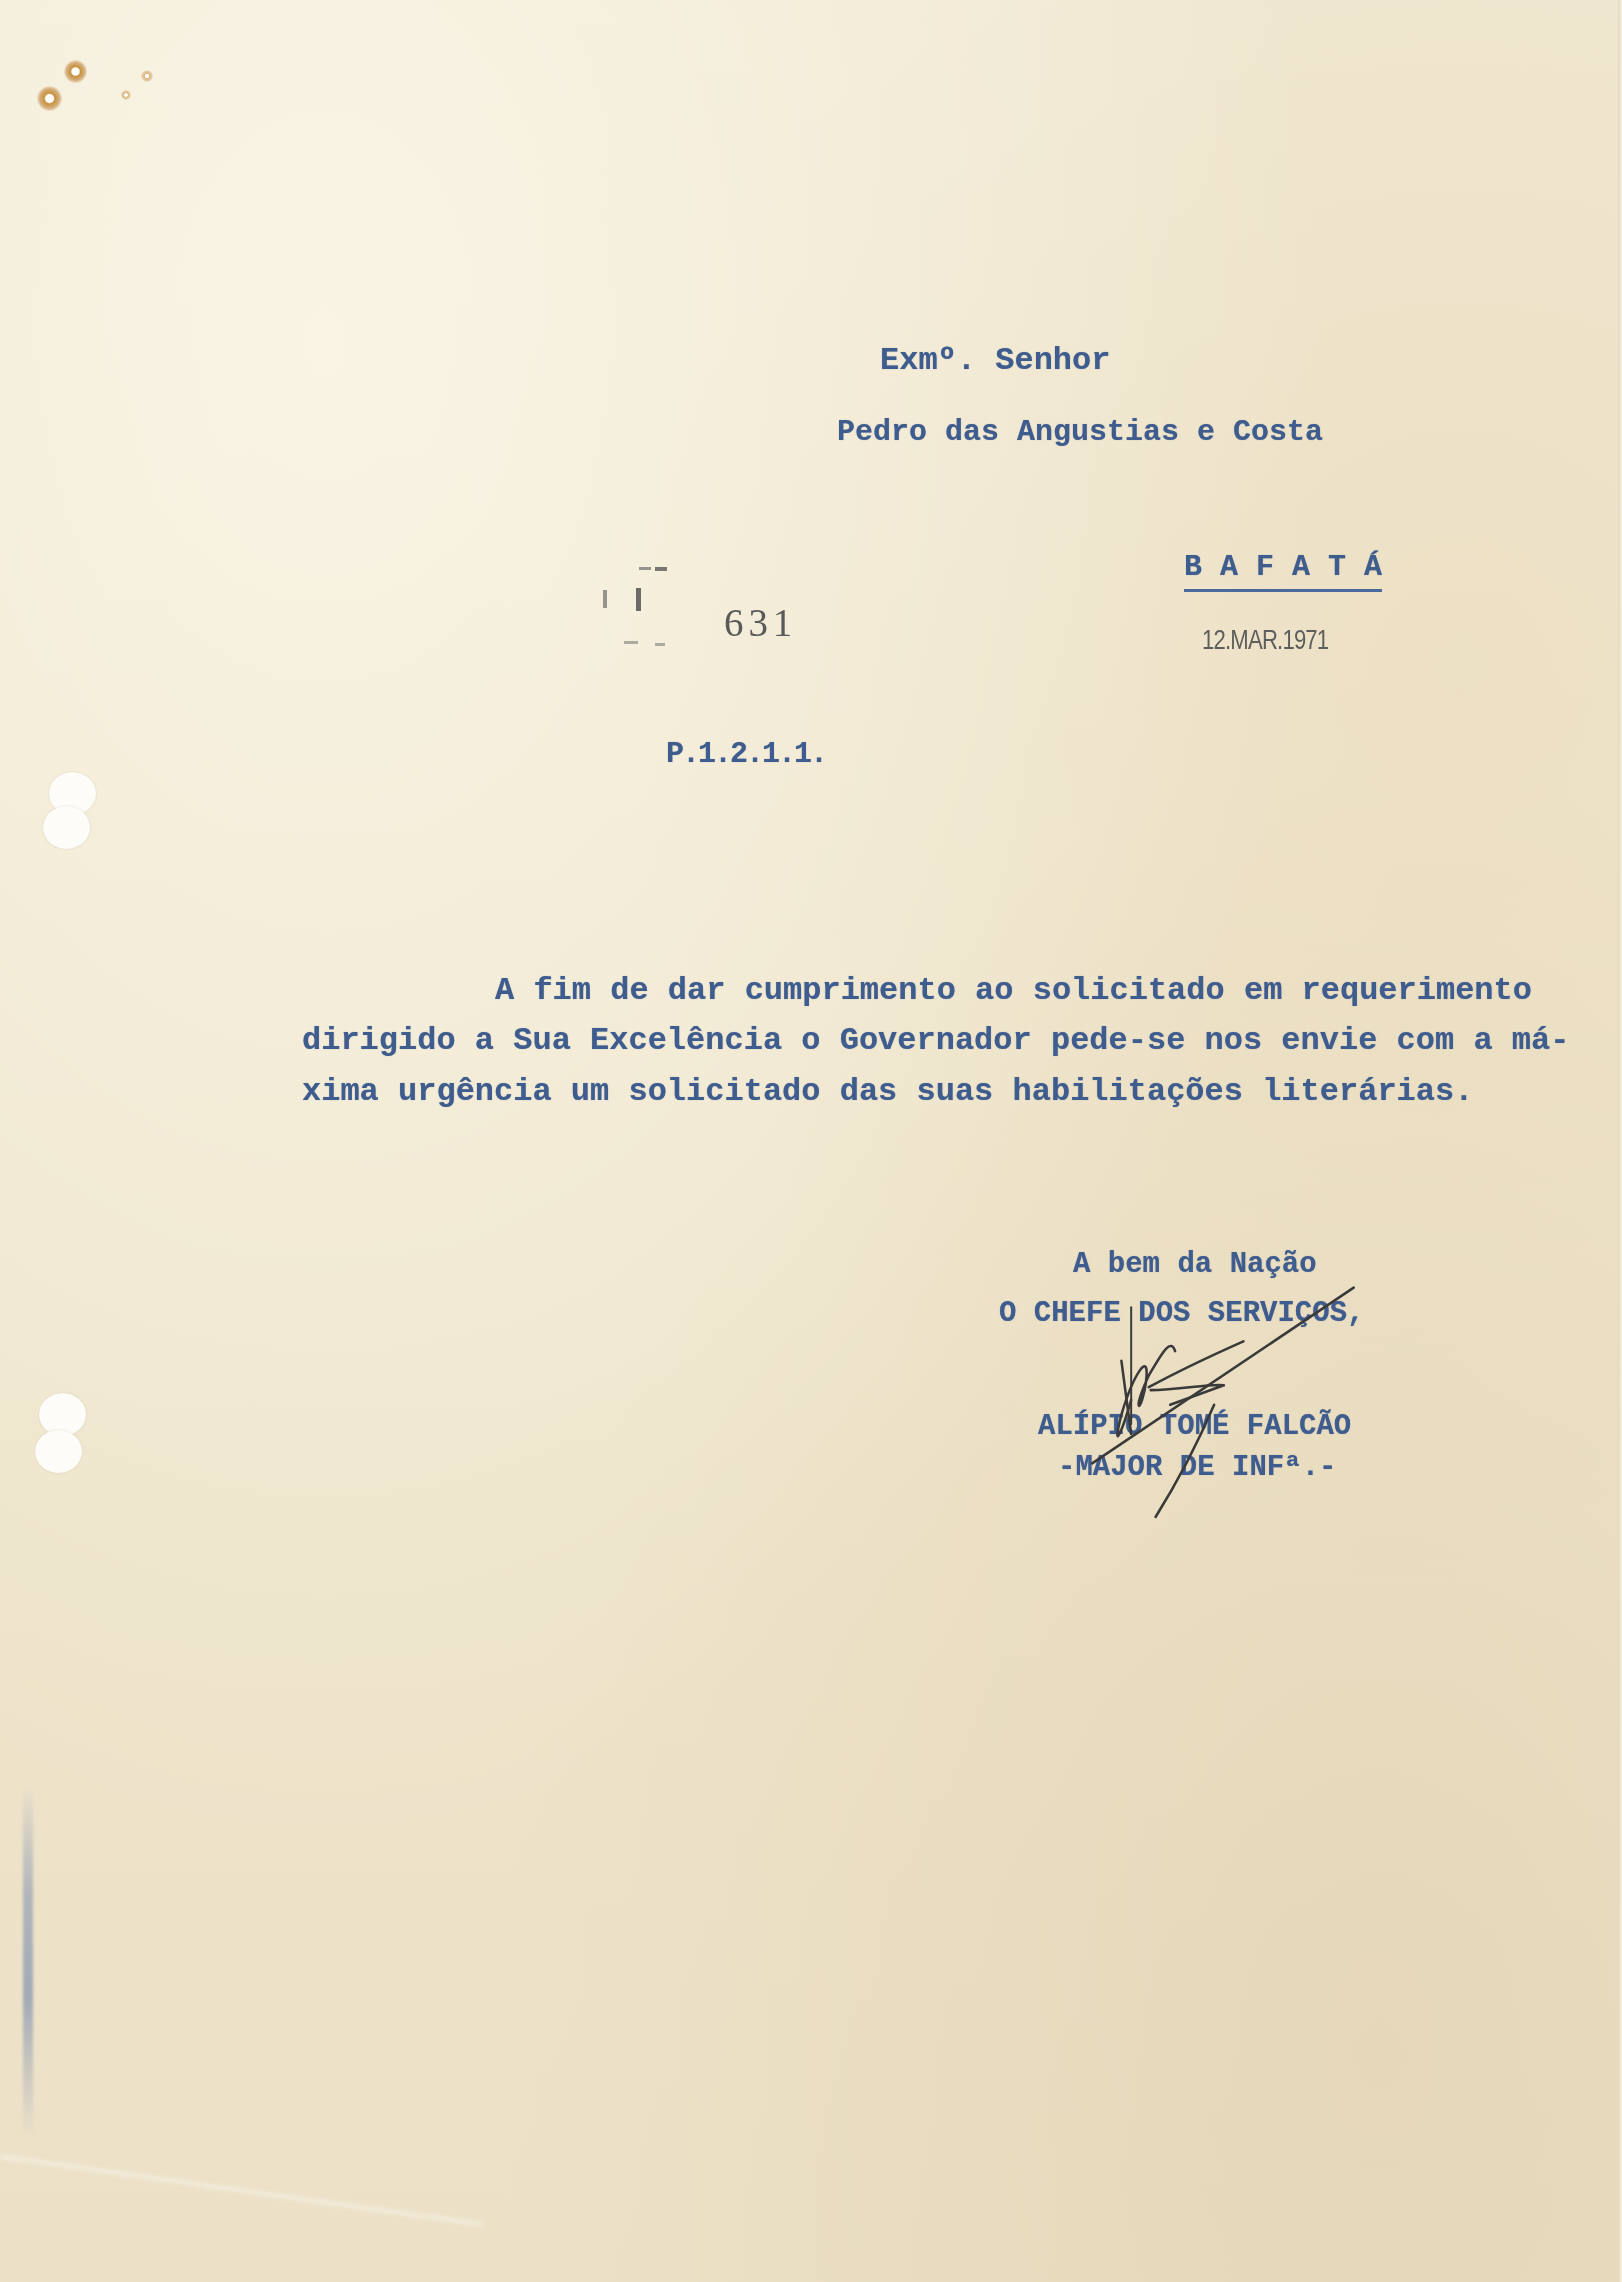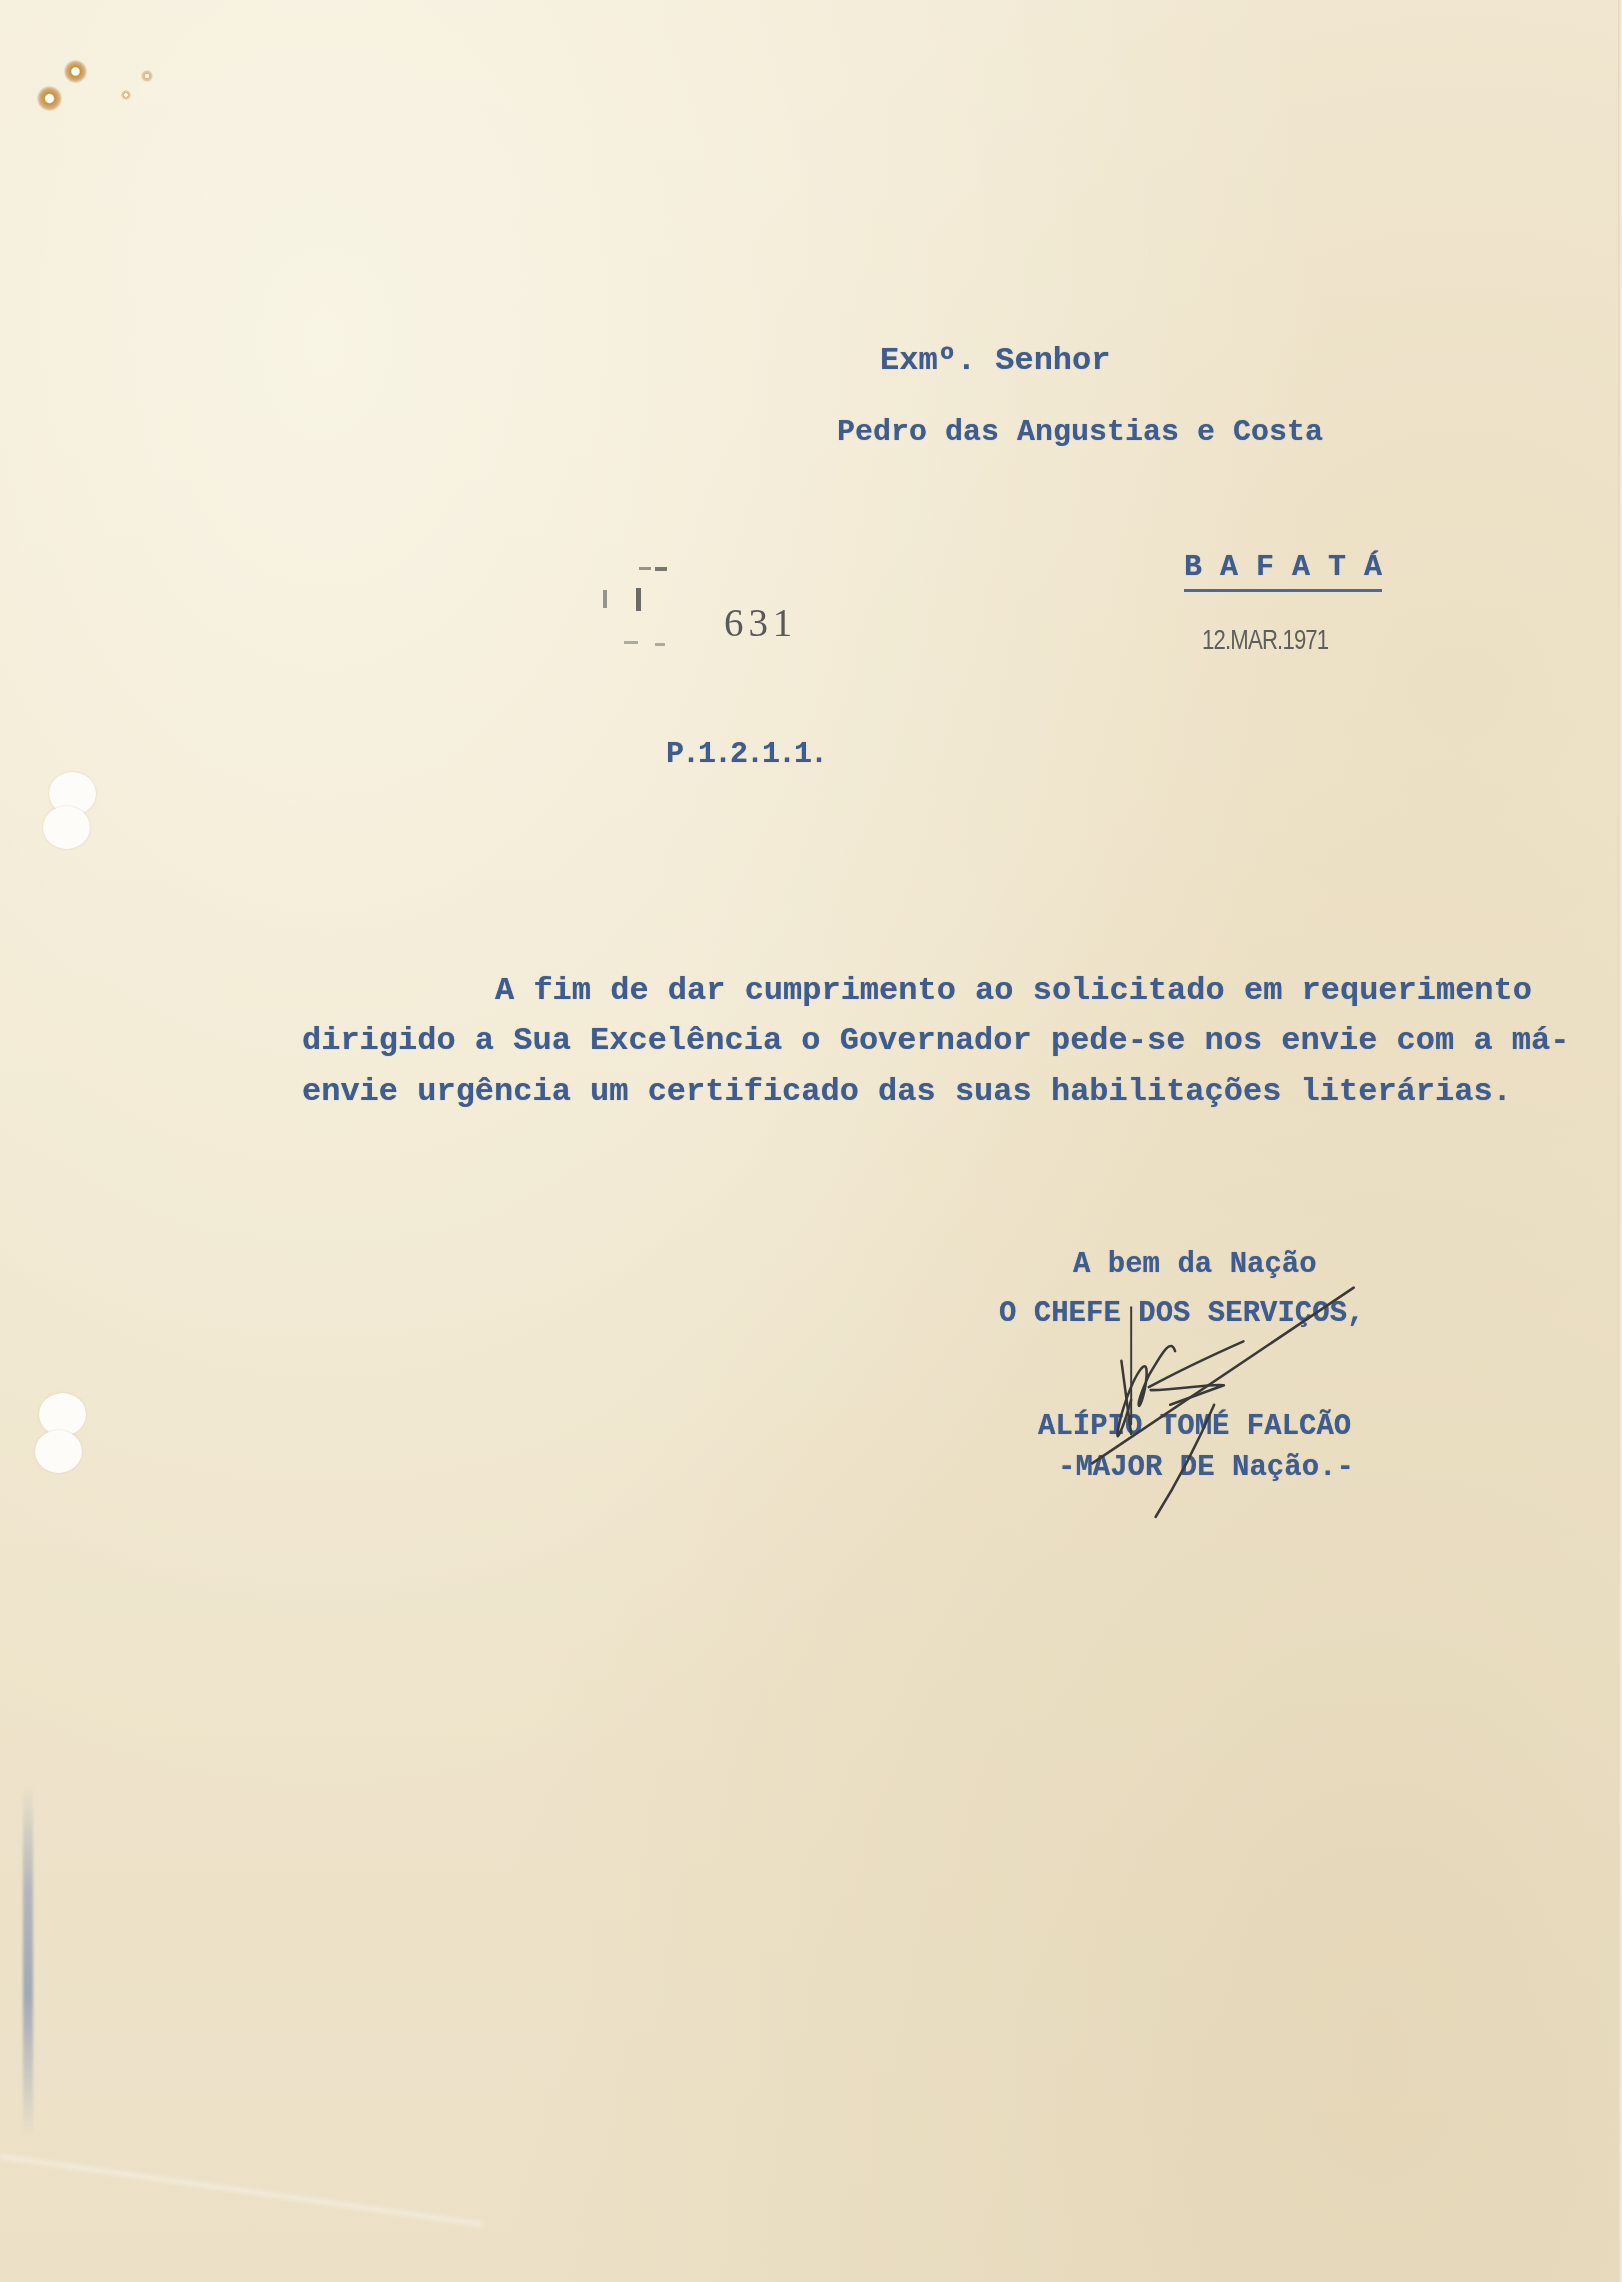--- a/index.html
+++ b/index.html
@@ -87,26 +87,26 @@
   <div style="position:absolute;left:29px;top:80px;width:13.7px;height:2.9px;background:#666;opacity:.5"></div>
   <div style="position:absolute;left:60px;top:82px;width:9.8px;height:2.9px;background:#666;opacity:.5"></div>
 </div>
 <div class="stamp" style="left:724px;top:603px;font-size:39px;letter-spacing:4.9px;font-family:'Liberation Serif',serif;color:#5a5a5a;">631</div>
 <div class="stamp" style="left:1202px;top:627px;font-size:27px;letter-spacing:-1px;transform:scaleX(0.82);transform-origin:left;color:#5e5e5e;">12.MAR.1971</div>
 
 <div class="t" style="left:666px;top:739px;font-size:30px;letter-spacing:-2px;">P.1.2.1.1.</div>
 
 <div class="t" style="left:495px;top:975px;">A fim de dar cumprimento ao solicitado em requerimento</div>
 <div class="t" style="left:302px;top:1025px;">dirigido a Sua Excelência o Governador pede-se nos envie com a má-</div>
-<div class="t" style="left:302px;top:1076px;">envie urgência um certificado das suas habilitações literárias.</div>
+<div class="t" style="left:302px;top:1076px;">xima urgência um solicitado das suas habilitações literárias.</div>
 
 <div class="t" style="left:1073px;top:1250px;font-size:29px;">A bem da Nação</div>
 <div class="t" style="left:999px;top:1299px;font-size:29px;">O CHEFE DOS SERVIÇOS,</div>
 <div class="t" style="left:1038px;top:1412px;font-size:29px;">ALÍPIO TOMÉ FALCÃO</div>
-<div class="t" style="left:1058px;top:1453px;font-size:29px;">-MAJOR DE Nação.-</div>
+<div class="t" style="left:1058px;top:1453px;font-size:29px;">-MAJOR DE INFª.-</div>
 
 <svg class="sig" viewBox="0 0 460 260">
   <g fill="none" stroke="#3a3a3a" stroke-width="2.6" stroke-linecap="round" stroke-linejoin="round">
     <path d="M388 20 L120 200"></path>
     <path d="M160 135 C150 170,140 190,150 150 C162 110,180 80,175 118 C170 150,160 150,178 110 C190 90,200 70,205 85"></path>
     <path d="M150 95 L160 170"></path>
     <path d="M178 122 C200 110,230 95,275 75"></path>
     <path d="M180 125 C210 125,240 118,255 120 L200 140"></path>
     <path d="M245 140 C230 175,210 215,185 255"></path>
     <path d="M160 160 L160 40" stroke-width="2"></path>

